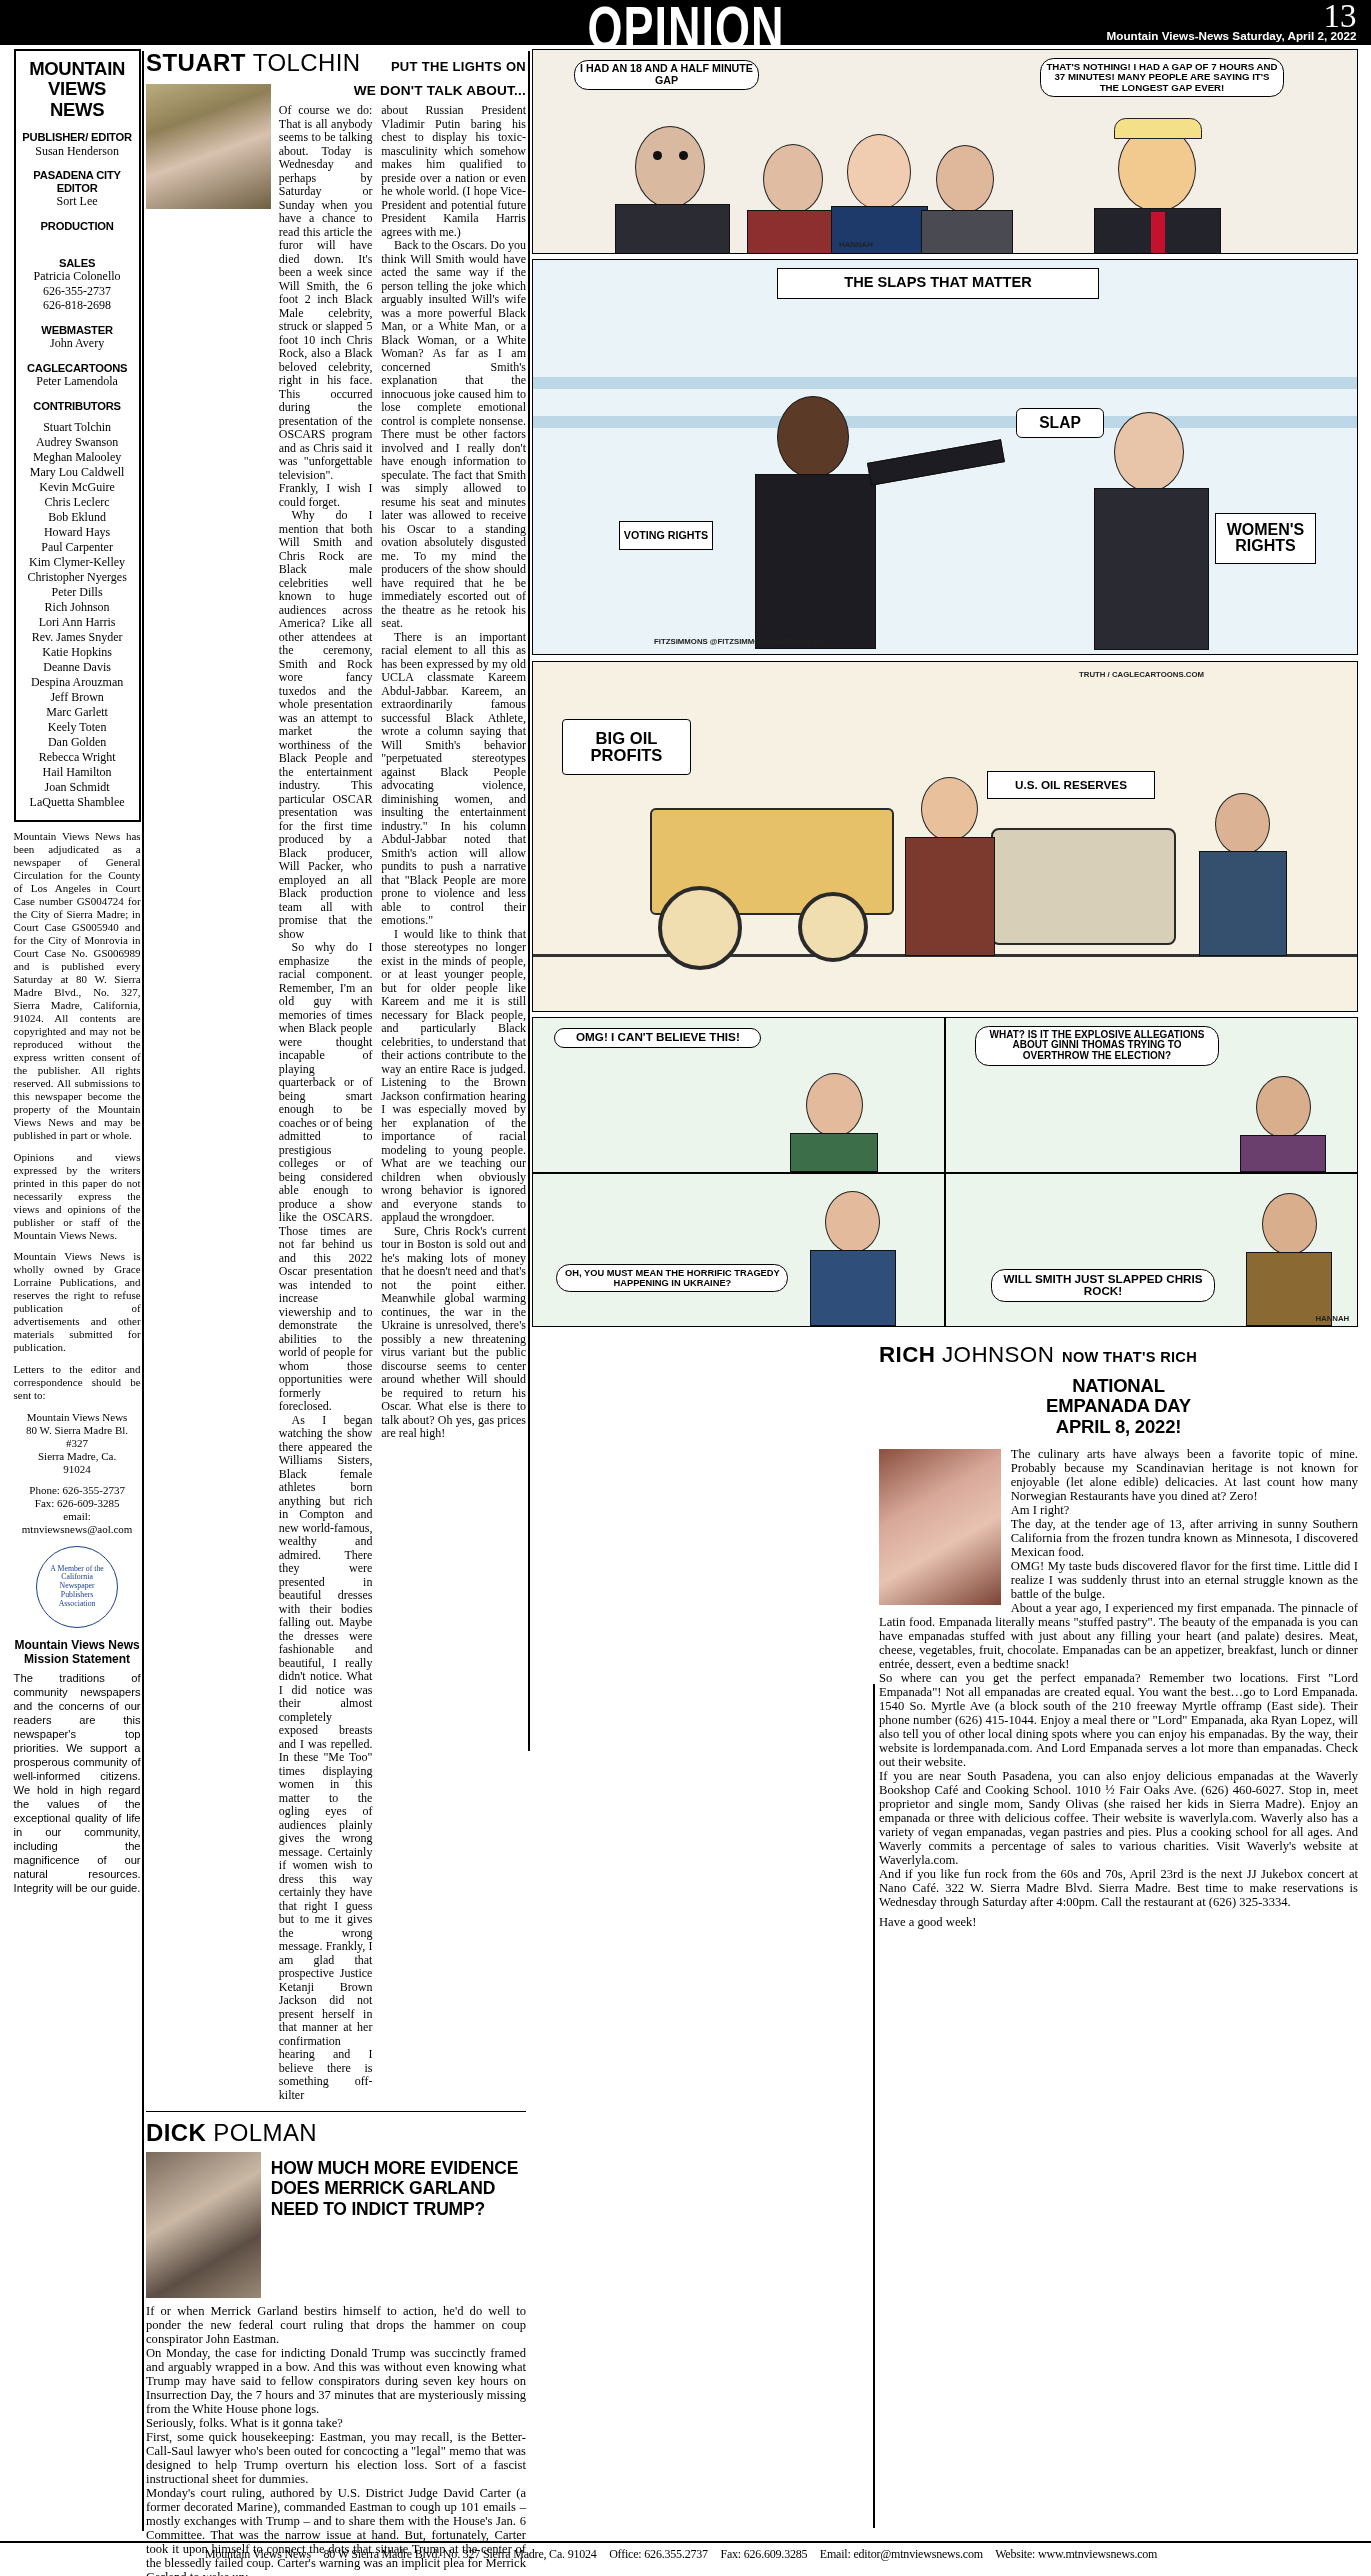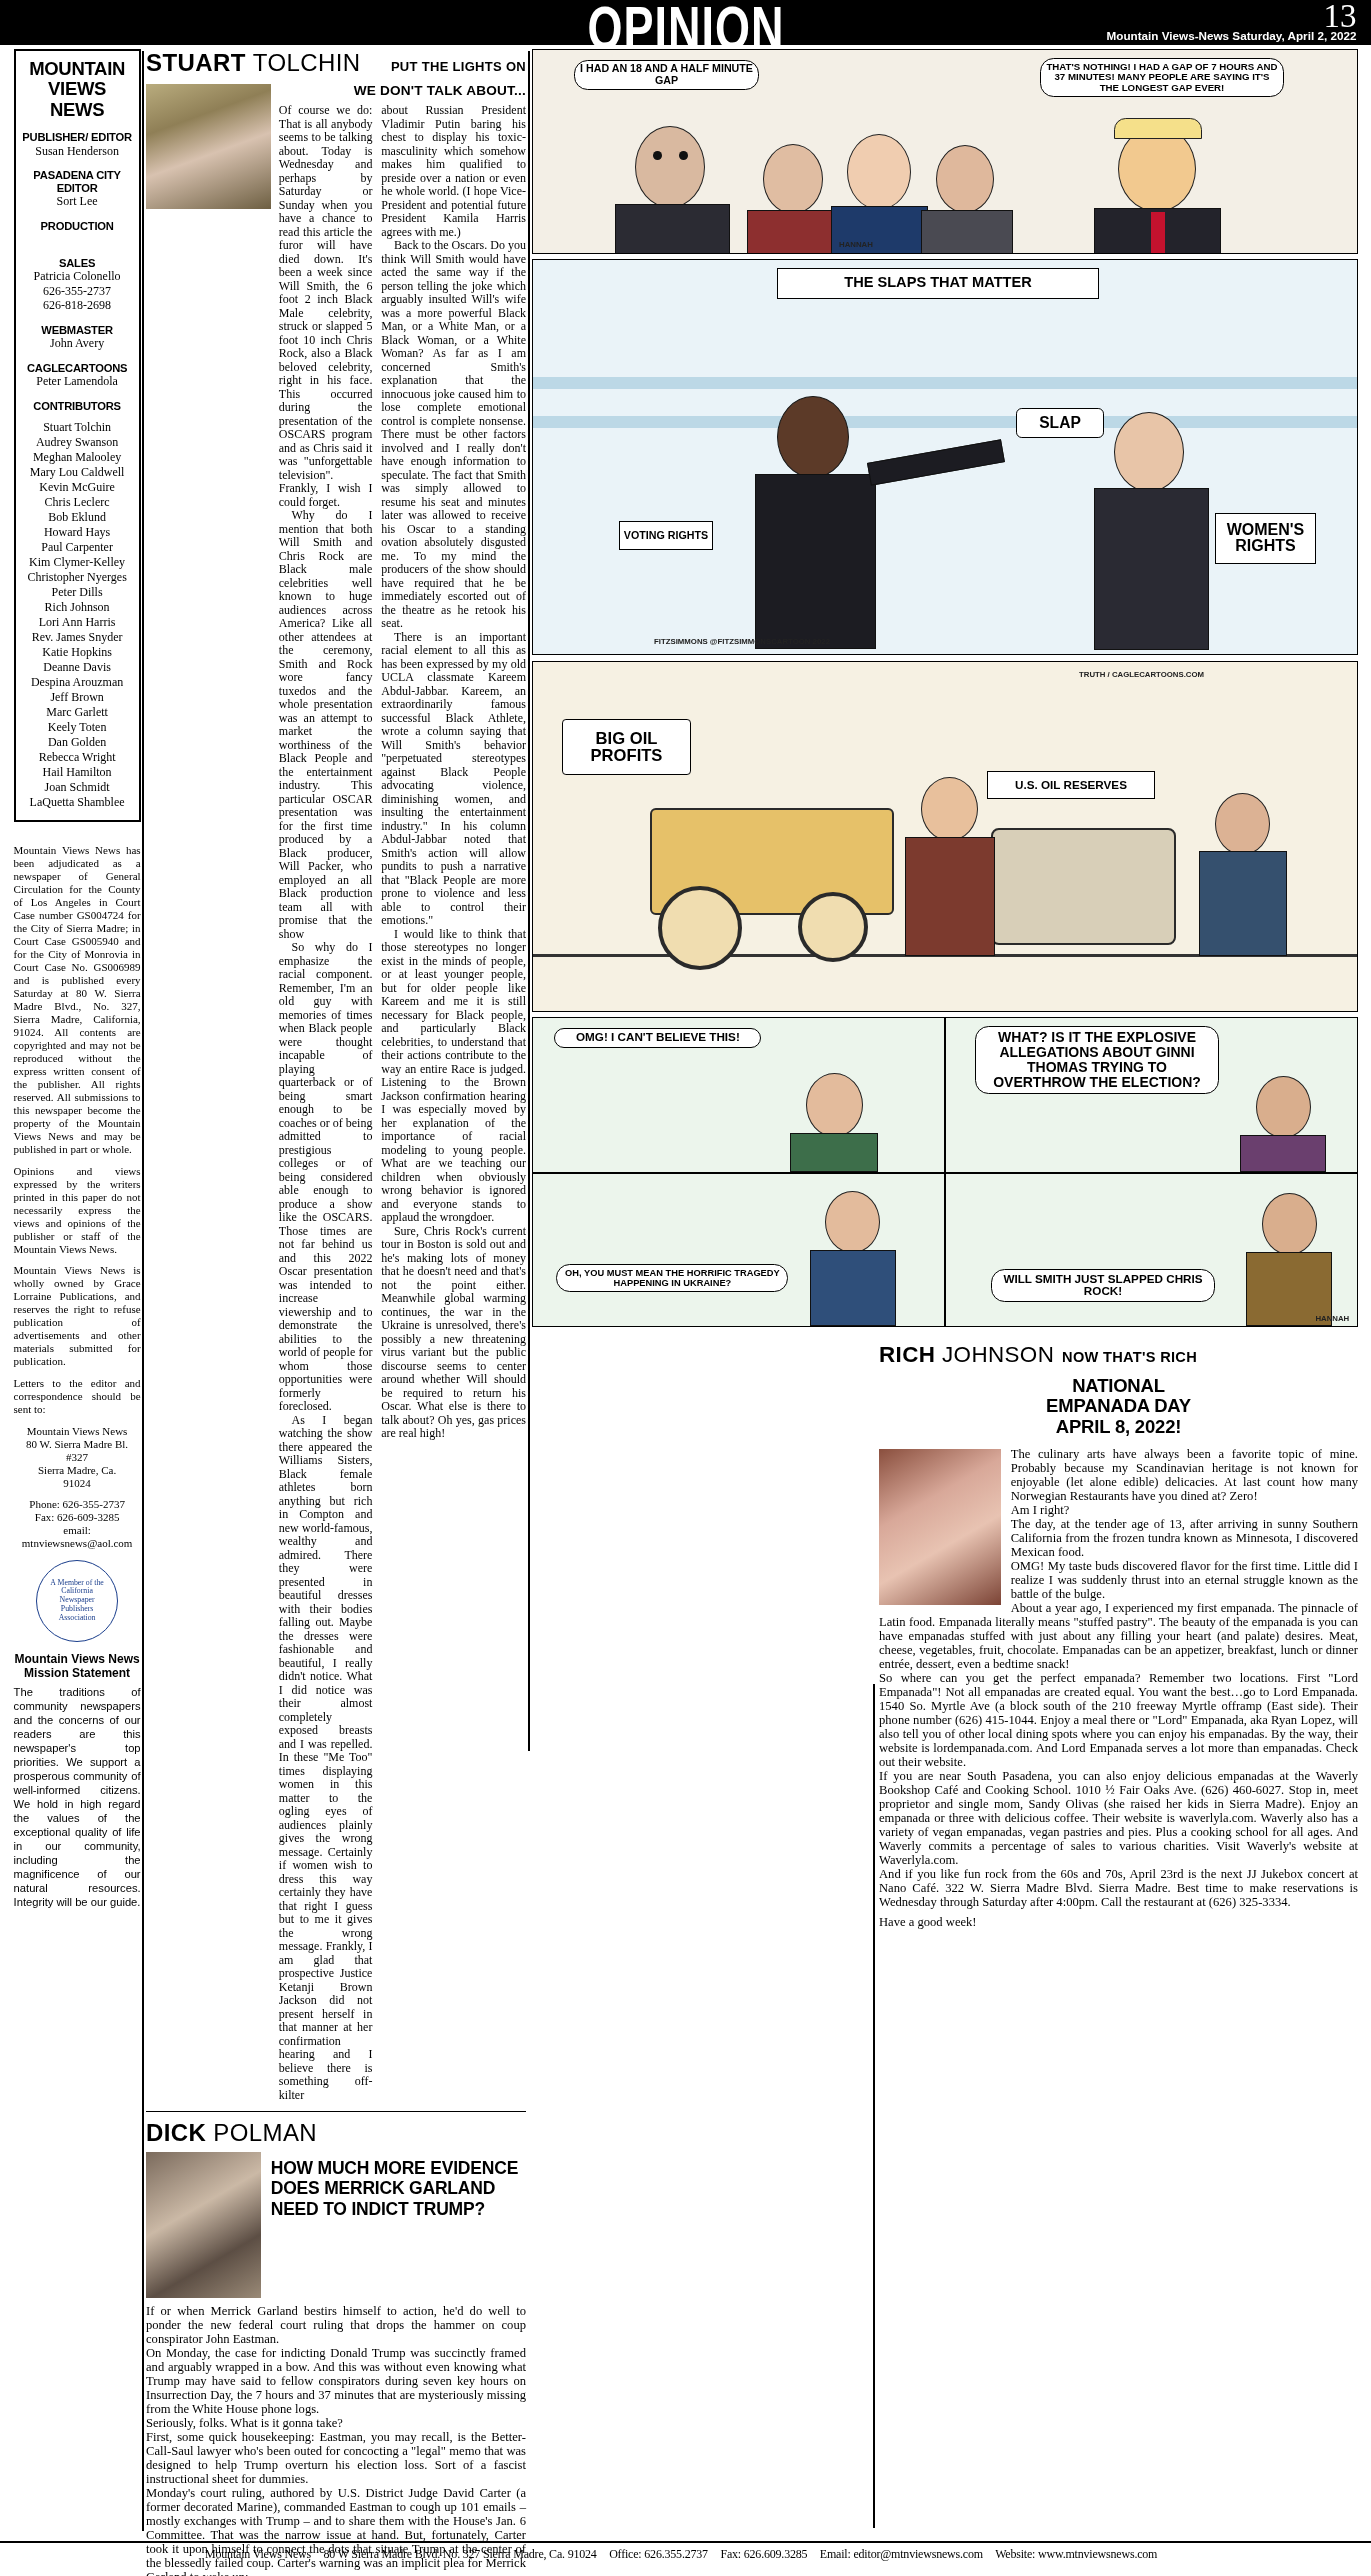--- a/index.html
+++ b/index.html
@@ -58,21 +58,21 @@
   .staff-name {
     font-family:"Liberation Serif", serif; font-size:12px; line-height:14.6px;
   }
   .contrib-list {
     font-family:"Liberation Serif", serif; font-size:12px; line-height:15px;
     margin-top:7.8px;
   }
 
   .legal {
     font-family:"Liberation Serif", serif; font-size:11px; line-height:13px;
-    text-align:justify; text-justify:inter-word; margin-top:22px;
+    text-align:justify; text-justify:inter-word; margin-top:8px;
     hyphens:auto;
   }
   .legal p { margin:0 0 8.8px 0; }
   .legal .ctr { text-align:center; }
 
   .mvn-badge {
     margin:9.7px auto 3.9px auto; width:82px; height:82px;
     border:1.9px solid #1a3e8c; border-radius:50%;
     display:flex; align-items:center; justify-content:center;
     color:#1a3e8c; font-size:7.8px; text-align:center; line-height:8.8px;
@@ -399,21 +399,21 @@
       </div>
     </div>
 
     <div class="cart" style="left:0px; top:968px; width:826px; height:310px;">
       <div class="cart-inner">
         <div class="blob" style="left:0;top:0;width:826px;height:310px;background:#ecf5ec;border-radius:0;"></div>
         <div class="vrule" style="left:411px; top:0; height:310px;"></div>
         <div class="vrule" style="left:0; top:154px; width:826px; height:1.9px;"></div>
 
         <div class="bubble" style="left:21.4px; top:9.7px; width:207px; font-size:11.7px;">OMG! I CAN'T BELIEVE THIS!</div>
-        <div class="bubble" style="left:442px; top:7.8px; width:244px; font-size:14px;">WHAT? IS IT THE EXPLOSIVE ALLEGATIONS ABOUT GINNI THOMAS TRYING TO OVERTHROW THE ELECTION?</div>
+        <div class="bubble" style="left:442px; top:7.8px; width:244px; font-size:10px;">WHAT? IS IT THE EXPLOSIVE ALLEGATIONS ABOUT GINNI THOMAS TRYING TO OVERTHROW THE ELECTION?</div>
         <div class="bubble" style="left:23.4px; top:246px; width:232px; font-size:9.3px;">OH, YOU MUST MEAN THE HORRIFIC TRAGEDY HAPPENING IN UKRAINE?</div>
         <div class="bubble" style="left:458px; top:251px; width:224px; font-size:11.7px;">WILL SMITH JUST SLAPPED CHRIS ROCK!</div>
 
         <div class="blob" style="left:273px;top:55px;width:57px;height:64px;background:#e3bb9c;border:1.9px solid #222;"></div>
         <div class="rect" style="left:257px;top:115px;width:88px;height:39px;background:#3d6e4a;border:1.9px solid #111;"></div>
         <div class="blob" style="left:723px;top:58px;width:55px;height:62px;background:#d9ae8d;border:1.9px solid #222;"></div>
         <div class="rect" style="left:707px;top:117px;width:86px;height:37px;background:#6a3f6e;border:1.9px solid #111;"></div>
         <div class="blob" style="left:292px;top:173px;width:55px;height:62px;background:#e3bb9c;border:1.9px solid #222;"></div>
         <div class="rect" style="left:277px;top:232px;width:86px;height:76px;background:#2f4f7a;border:1.9px solid #111;"></div>
         <div class="blob" style="left:729px;top:175px;width:55px;height:62px;background:#d9ae8d;border:1.9px solid #222;"></div>

